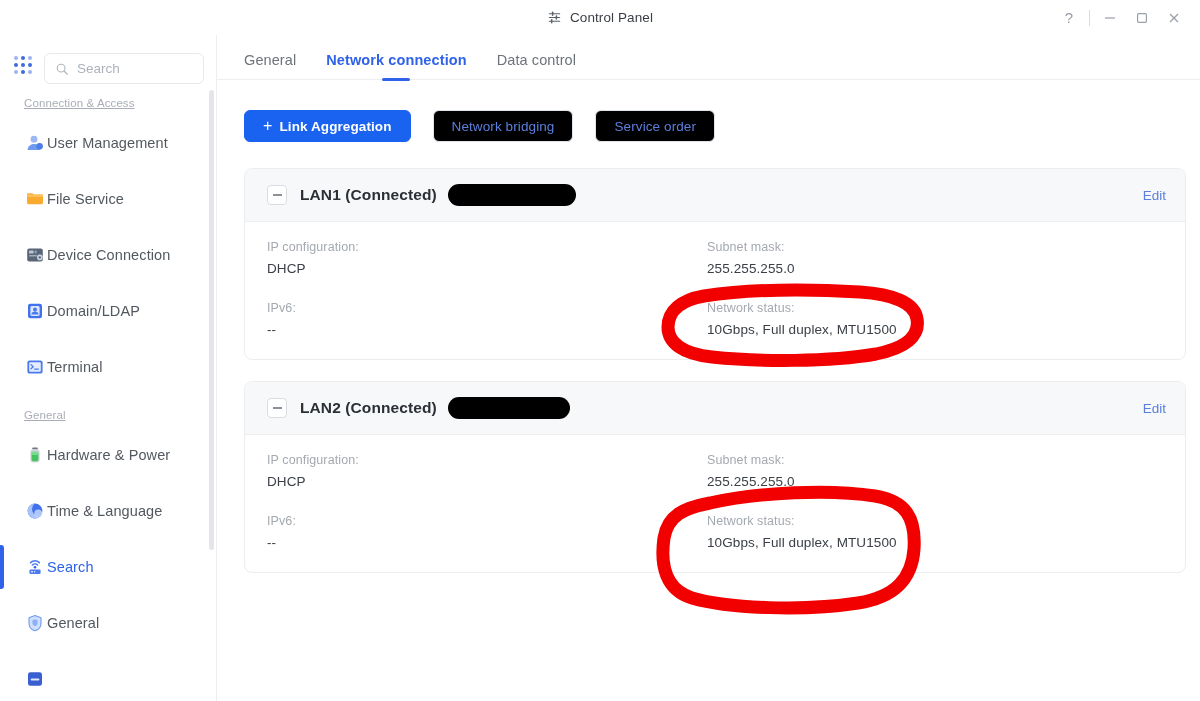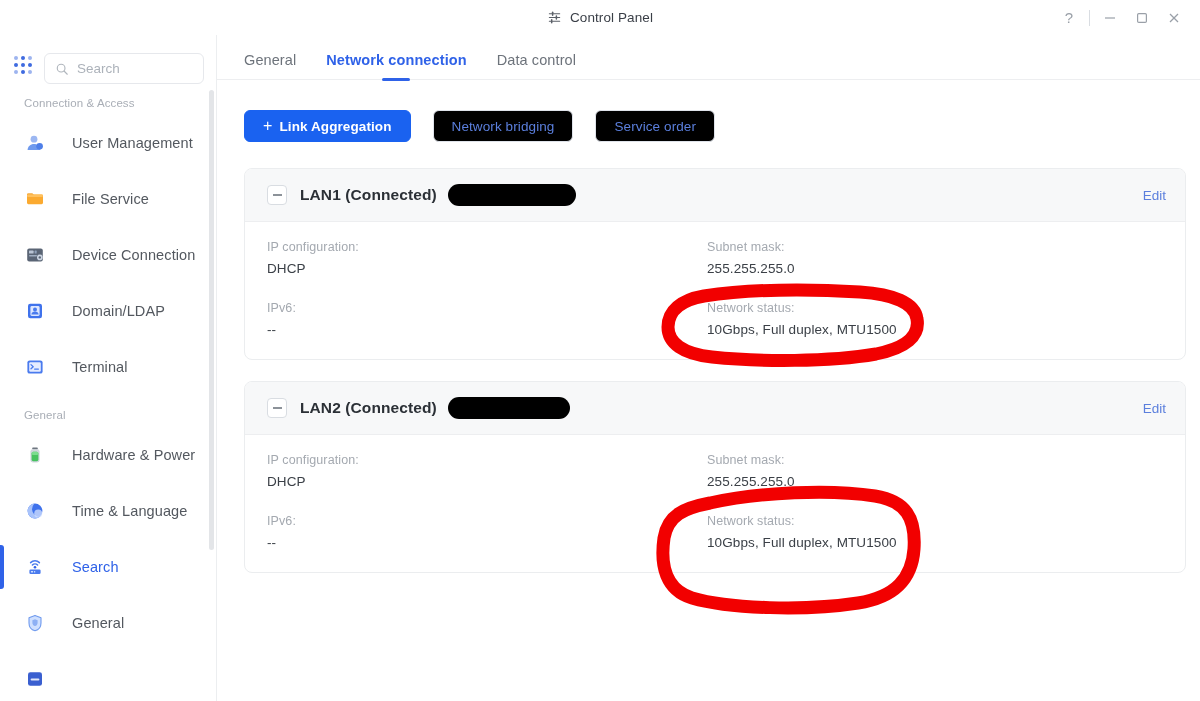--- a/index.html
+++ b/index.html
@@ -109,26 +109,27 @@
   .side-scroll {
     position: absolute; left: 0; top: 48px;
     width: 217px; height: 618px;
     overflow: hidden;
   }
   .side-group-label {
     font-size: 11.5px;
     color: #a9aeb6;
     padding: 14px 0 6px 24px;
     letter-spacing: .1px;
+    text-decoration: underline;
   }
   .side-item {
     position: relative;
     height: 56px;
     display: flex; align-items: center;
-    gap: 27px;
+    gap: 2px;
     padding-left: 24px;
     cursor: default;
   }
   .side-item .ico {
     width: 21px; height: 21px;
     flex: 0 0 auto;
     display: flex; align-items: center; justify-content: center;
   }
   .side-item .ico svg { display: block; }
   .side-item .lbl {

